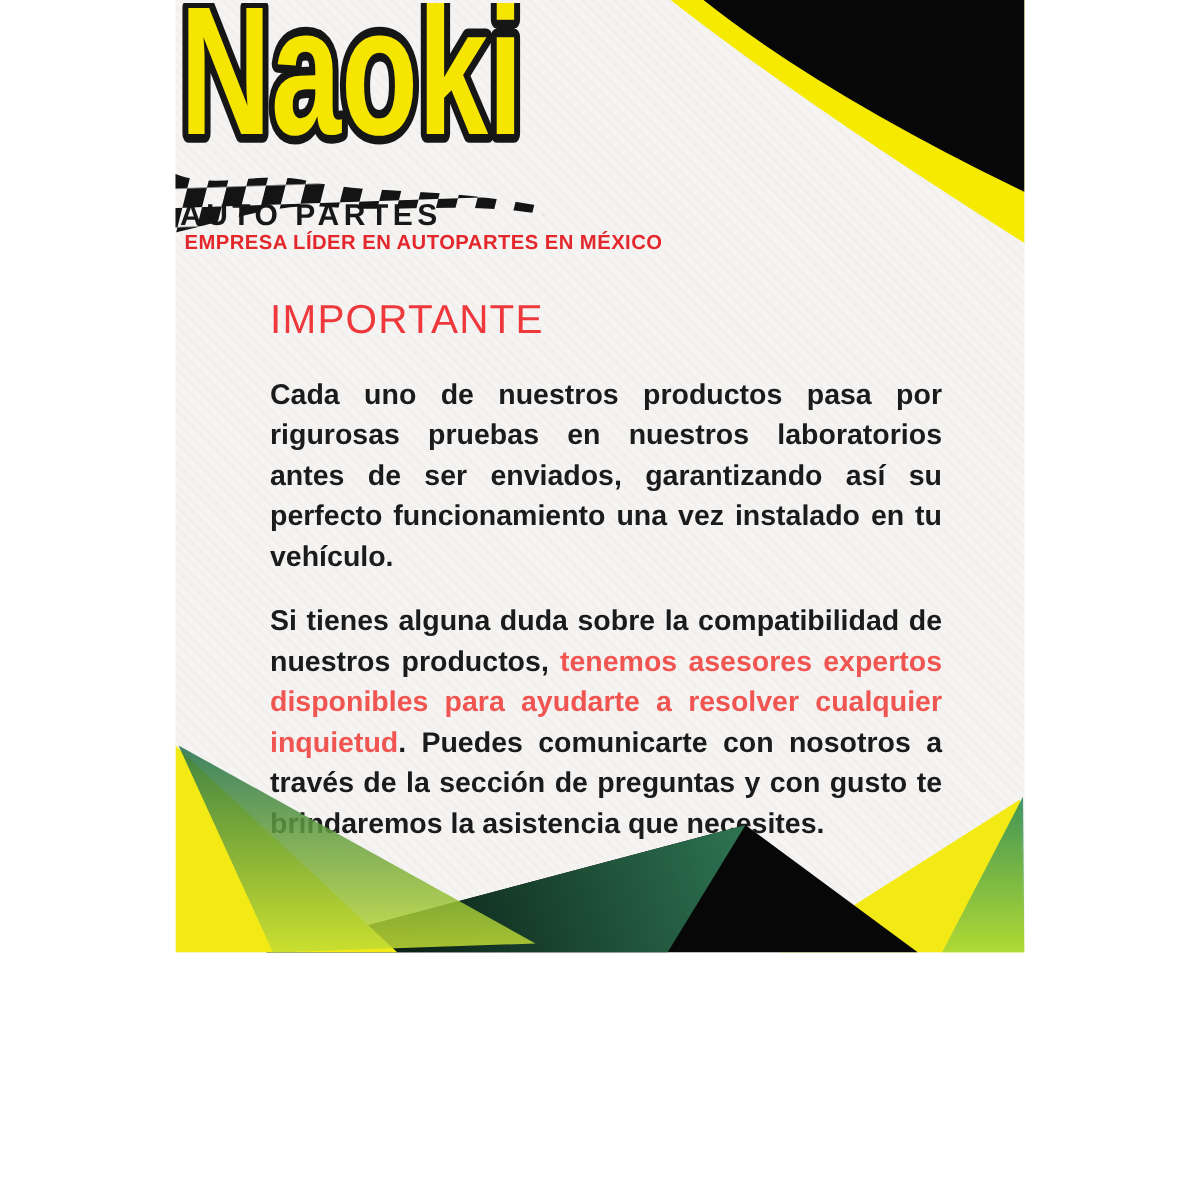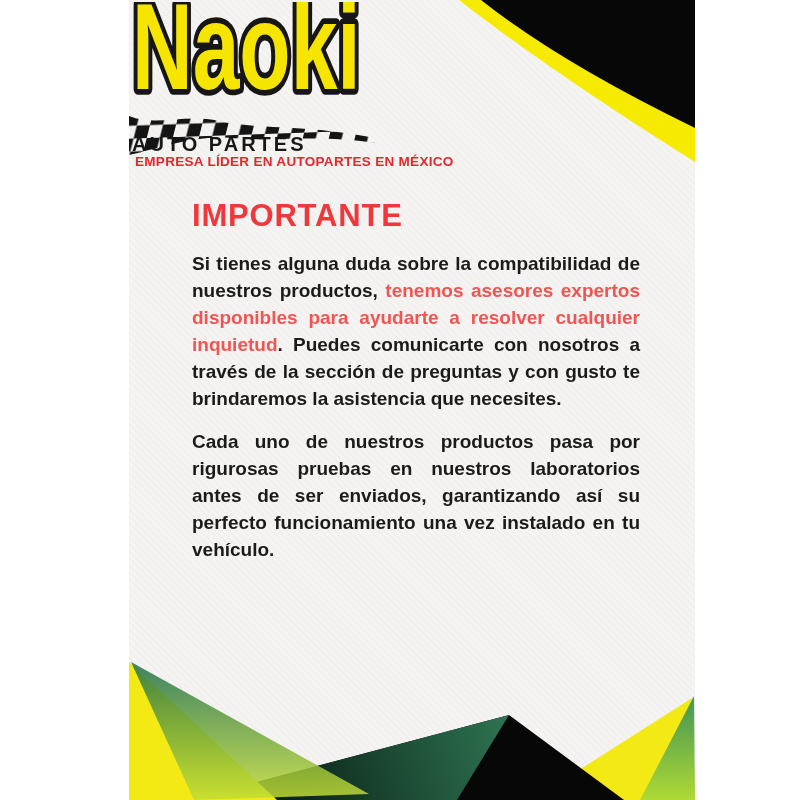--- a/index.html
+++ b/index.html
@@ -2,22 +2,22 @@
 <html><head>
 <meta charset="utf-8">
 <style>
   html, body { margin: 0; padding: 0; }
   body {
     width: 800px; height: 800px; position: relative;
     background: #ffffff; overflow: hidden;
     font-family: "Liberation Sans", sans-serif;
   }
   .canvas {
-    position: absolute; left: 129px; top: 0;
-    width: 566px; height: 800px;
+    position: absolute; left: 117px; top: 0;
+    width: 566px; height: 635px;
     background-color: #f5f4f2;
     background-image: repeating-linear-gradient(45deg, rgba(0,0,0,0.015) 0 2px, transparent 2px 5px);
   }
   .corner { position: absolute; top: 0; right: 0; }
   .logo-svg { position: absolute; left: 0; top: 2px; }
   .logo-text {
     font-family: "Liberation Sans", sans-serif;
     font-weight: bold;
     paint-order: stroke fill;
     stroke-linejoin: round;
@@ -28,21 +28,21 @@
     color: #181818; white-space: nowrap; margin-top: 40px;
   }
   .flag { position: absolute; left: -2px; top: 113px; }
   .tagline {
     position: absolute; left: 6px; top: 154px;
     font-size: 13.5px; font-weight: bold; letter-spacing: 0.3px;
     color: #e4272c; white-space: nowrap; text-align: center;
   }
   .heading {
     position: absolute; left: 63px; top: 198px;
-    font-size: 31px; font-weight: bold; letter-spacing: 0.8px;
+    font-size: 27px; font-weight: normal; letter-spacing: 0.8px;
     color: #ee383c;
   }
   .bodycol {
     position: absolute; left: 63px; top: 250px; width: 448px;
     color: #1b1b1b;
   }
   .bodycol p {
     margin: 0 0 16px 0;
     font-size: 19px; line-height: 27px; font-weight: bold;
     text-align: justify;
@@ -77,22 +77,22 @@
       <path fill="url(#chk)" d="M2,3 C30,14 58,0 92,8 C132,17 178,11 248,25
                L248,30 C192,21 150,29 104,25 C68,22 34,35 2,42 Z"></path>
     </svg>
   </div>
 
   <div class="tagline">EMPRESA LÍDER  EN AUTOPARTES EN MÉXICO</div>
 
   <div class="heading">IMPORTANTE</div>
 
   <div class="bodycol">
+    <p>Cada uno de nuestros productos pasa por rigurosas pruebas en nuestros laboratorios antes de ser enviados, garantizando así su perfecto funcionamiento una vez instalado en tu vehículo.</p>
     <p><span>Si tienes alguna duda sobre la compatibilidad de nuestros productos, </span><span class="hl">tenemos asesores expertos disponibles para ayudarte a resolver cualquier inquietud</span><span>. Puedes comunicarte con nosotros a través de la sección de preguntas y con gusto te brindaremos la asistencia que necesites.</span></p>
-    <p>Cada uno de nuestros productos pasa por rigurosas pruebas en nuestros laboratorios antes de ser enviados, garantizando así su perfecto funcionamiento una vez instalado en tu vehículo.</p>
   </div>
 
   <svg class="bottom-decor" width="566" height="145" viewBox="0 0 566 145">
     <defs>
       <linearGradient id="gFace" x1="380" y1="60" x2="100" y2="150" gradientUnits="userSpaceOnUse">
         <stop offset="0" stop-color="#2e7452"></stop>
         <stop offset="1" stop-color="#03100a"></stop>
       </linearGradient>
       <linearGradient id="gLeft" x1="0" y1="7" x2="0" y2="145" gradientUnits="userSpaceOnUse">
         <stop offset="0" stop-color="#1f6f49"></stop>

